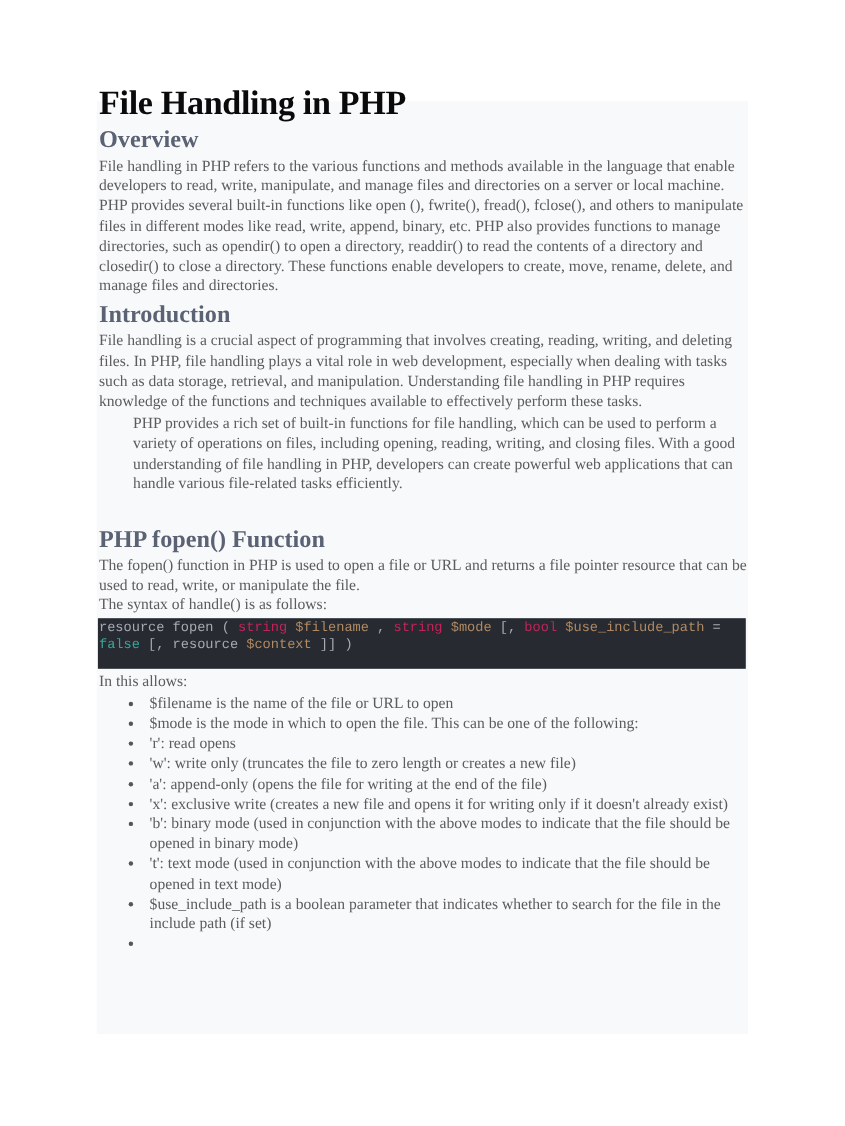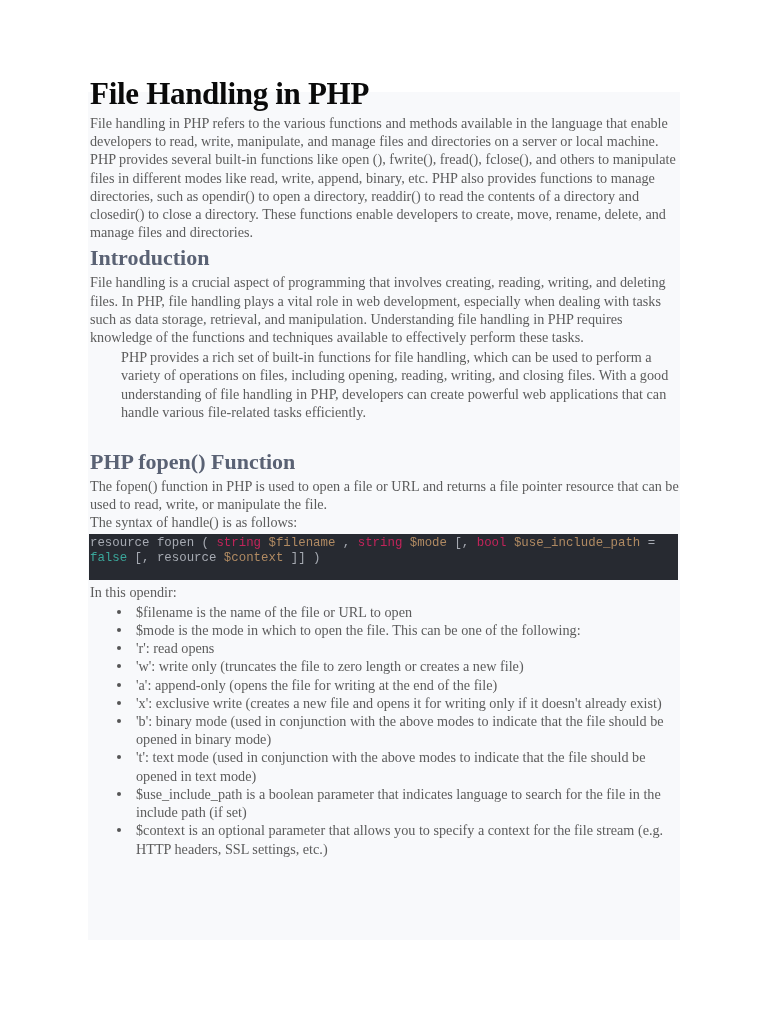--- a/index.html
+++ b/index.html
@@ -103,39 +103,40 @@
     }
   </style>
 </head>
 <body>
 
 <div class="panel"></div>
 
 <div class="content">
   <h1 class="doc-title">File Handling in PHP</h1>
 
+  <h2 class="h2 h2-overview">Overview</h2>
   <p class="p p-overview">File handling in PHP refers to the various functions and methods available in the language that enable developers to read, write, manipulate, and manage files and directories on a server or local machine. PHP provides several built-in functions like open (), fwrite(), fread(), fclose(), and others to manipulate files in different modes like read, write, append, binary, etc. PHP also provides functions to manage directories, such as opendir() to open a directory, readdir() to read the contents of a directory and closedir() to close a directory. These functions enable developers to create, move, rename, delete, and manage files and directories.</p>
 
   <h2 class="h2 h2-intro">Introduction</h2>
   <p class="p p-intro1">File handling is a crucial aspect of programming that involves creating, reading, writing, and deleting files. In PHP, file handling plays a vital role in web development, especially when dealing with tasks such as data storage, retrieval, and manipulation. Understanding file handling in PHP requires knowledge of the functions and techniques available to effectively perform these tasks.</p>
   <p class="p p-intro2">PHP provides a rich set of built-in functions for file handling, which can be used to perform a variety of operations on files, including opening, reading, writing, and closing files. With a good understanding of file handling in PHP, developers can create powerful web applications that can handle various file-related tasks efficiently.</p>
 
   <h2 class="h2 h2-fopen">PHP fopen() Function</h2>
   <p class="p p-fopen1">The fopen() function in PHP is used to open a file or URL and returns a file pointer resource that can be used to read, write, or manipulate the file.</p>
   <p class="p p-fopen2">The syntax of handle() is as follows:</p>
 
   <div class="code"><div><span class="tok-plain">resource fopen ( </span><span class="tok-kw">string</span><span class="tok-var"> $filename </span><span class="tok-plain">, </span><span class="tok-kw">string</span><span class="tok-var"> $mode </span><span class="tok-plain">[, </span><span class="tok-kw">bool</span><span class="tok-var"> $use_include_path </span><span class="tok-plain">=</span></div><div><span class="tok-bool">false</span><span class="tok-plain"> [, resource </span><span class="tok-var">$context</span><span class="tok-plain"> ]] )</span></div></div>
 
-  <p class="p p-syntax">In this opendir:</p>
+  <p class="p p-syntax">In this allows:</p>
 
   <ul class="bullets">
     <li><span class="bullet"></span><span>$filename is the name of the file or URL to open</span></li>
     <li><span class="bullet"></span><span>$mode is the mode in which to open the file. This can be one of the following:</span></li>
     <li><span class="bullet"></span><span>'r': read opens</span></li>
     <li><span class="bullet"></span><span>'w': write only (truncates the file to zero length or creates a new file)</span></li>
     <li><span class="bullet"></span><span>'a': append-only (opens the file for writing at the end of the file)</span></li>
     <li><span class="bullet"></span><span>'x': exclusive write (creates a new file and opens it for writing only if it doesn't already exist)</span></li>
     <li><span class="bullet"></span><span>'b': binary mode (used in conjunction with the above modes to indicate that the file should be opened in binary mode)</span></li>
     <li><span class="bullet"></span><span>'t': text mode (used in conjunction with the above modes to indicate that the file should be opened in text mode)</span></li>
-    <li><span class="bullet"></span><span>$use_include_path is a boolean parameter that indicates language to search for the file in the include path (if set)</span></li>
-    <li><span class="bullet"></span><span>$context is an optional parameter that allows you to specify a context for the file stream (e.g. HTTP headers, SSL settings, etc.)</span></li>
+    <li><span class="bullet"></span><span>$use_include_path is a boolean parameter that indicates whether to search for the file in the include path (if set)</span></li>
+    <li><span class="bullet"></span></li>
   </ul>
 </div>
 
 </body></html>

